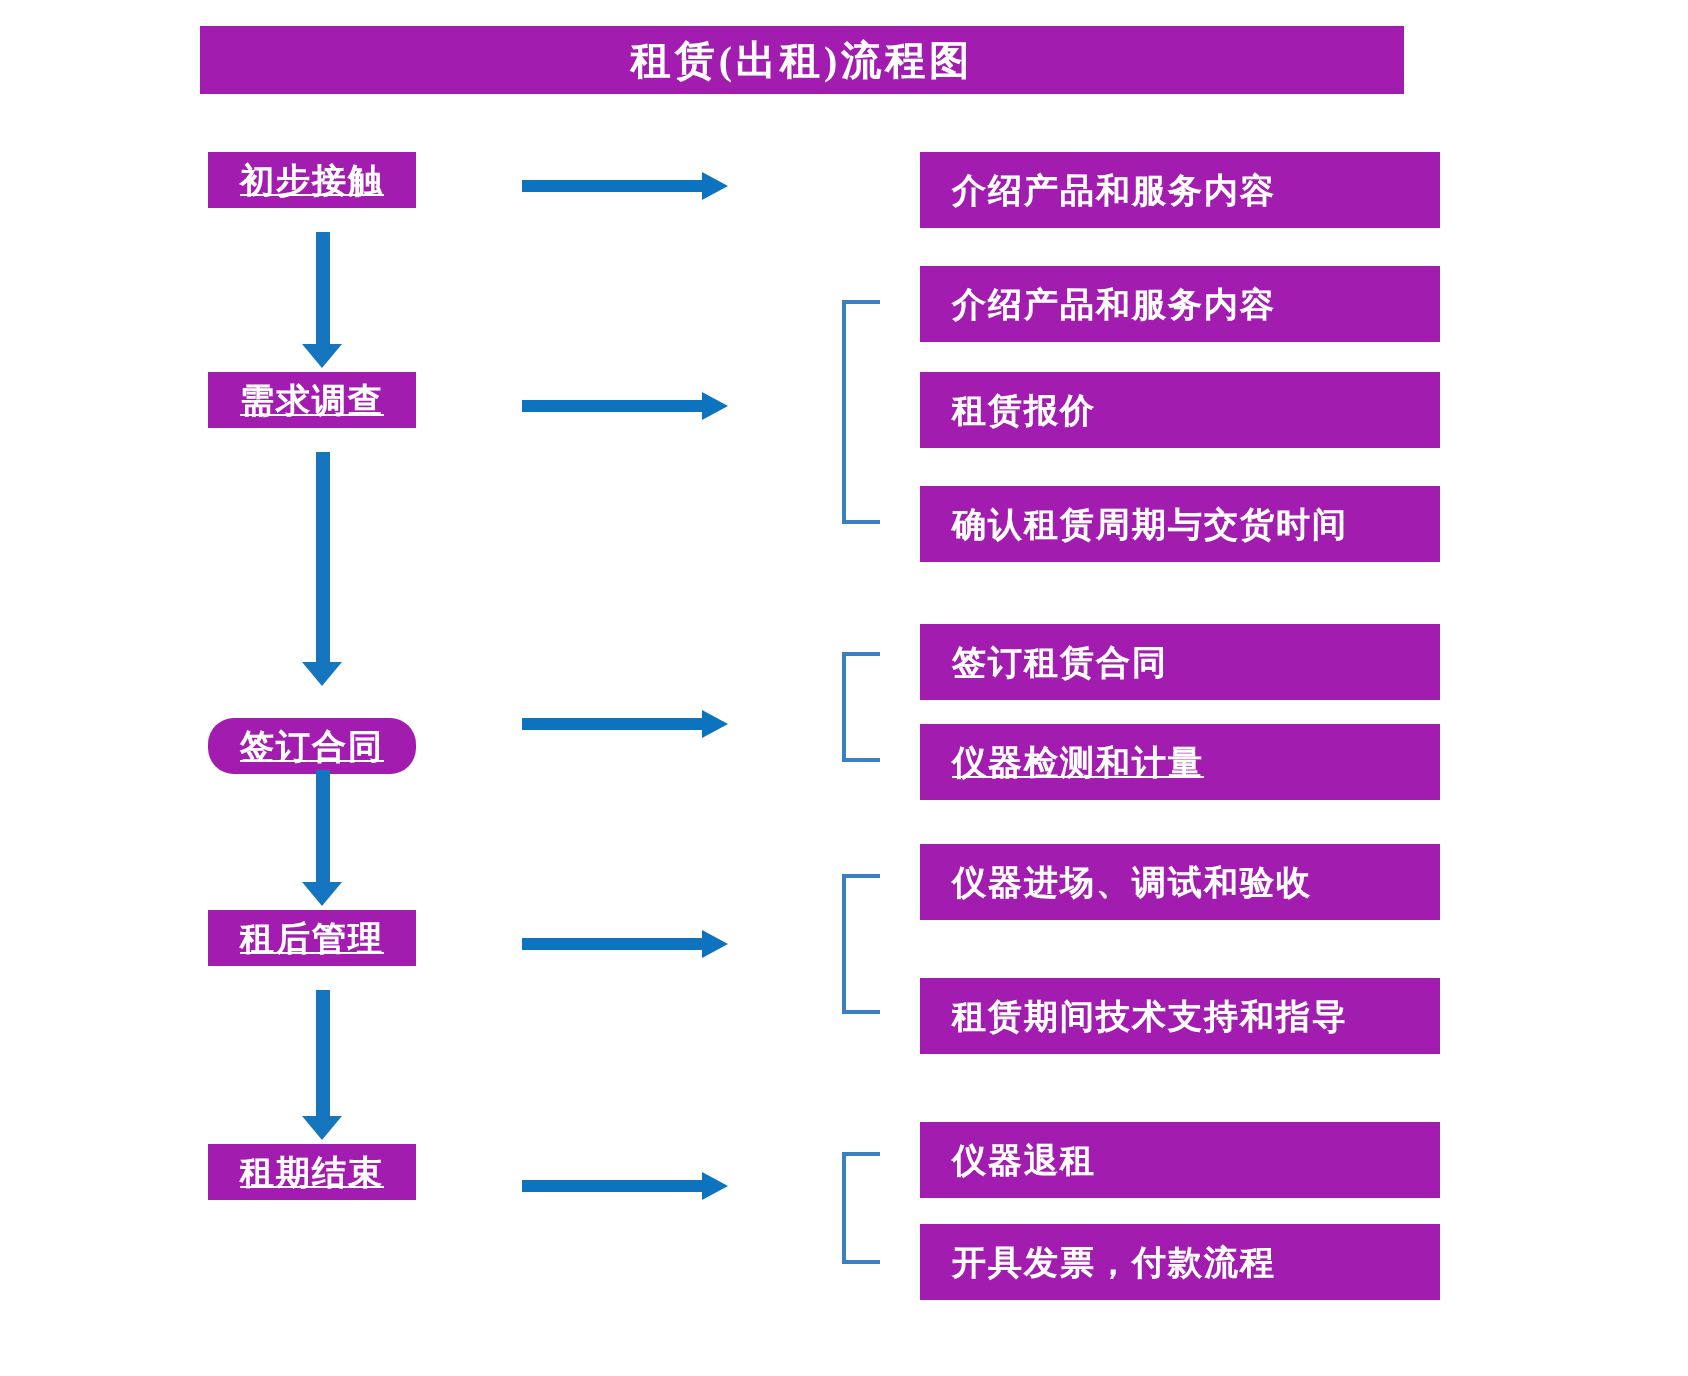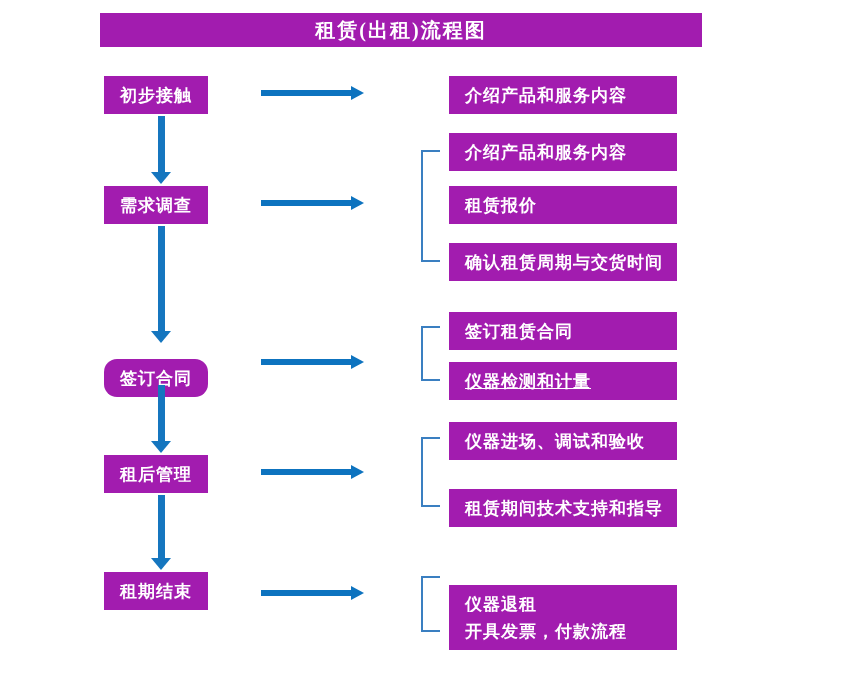--- a/index.html
+++ b/index.html
@@ -36,27 +36,28 @@
     top: 13px;
     width: 602px;
     height: 34px;
     justify-content: center;
     font-size: 20px;
     letter-spacing: 2px;
   }
   .stage-box {
     left: 104px;
     width: 104px;
-    height: 38px;
+    height: 28px;
     justify-content: center;
     font-size: 17px;
+    text-decoration: underline;
   }
   .detail-box {
-    left: 449px;
-    width: 228px;
+    left: 460px;
+    width: 260px;
     height: 38px;
     justify-content: flex-start;
     padding-left: 16px;
     font-size: 17px;
   }
   
   .h-arrow {
     position: absolute;
     height: 14px;
     width: 103px;
@@ -126,21 +127,21 @@
     </div>
   <div id="details">
       <div class="box detail-box" style="top: 76px;">介绍产品和服务内容</div>
       <div class="box detail-box" style="top: 133px;">介绍产品和服务内容</div>
       <div class="box detail-box" style="top: 186px;">租赁报价</div>
       <div class="box detail-box" style="top: 243px;">确认租赁周期与交货时间</div>
       <div class="box detail-box" style="top: 312px;">签订租赁合同</div>
       <div class="box detail-box" style="top: 362px; text-decoration: underline;">仪器检测和计量</div>
       <div class="box detail-box" style="top: 422px;">仪器进场、调试和验收</div>
       <div class="box detail-box" style="top: 489px;">租赁期间技术支持和指导</div>
-      <div class="box detail-box" style="top: 561px; margin-top: 24px;">仪器退租</div>
+      <div class="box detail-box" style="top: 561px;">仪器退租</div>
       <div class="box detail-box" style="top: 612px;">开具发票，付款流程</div>
     </div>
   <div id="arrows">
       <div class="h-arrow" style="top: 86px;">
         <div class="shaft"></div>
         <div class="head"></div>
       </div>
       <div class="h-arrow" style="top: 196px;">
         <div class="shaft"></div>
         <div class="head"></div>

